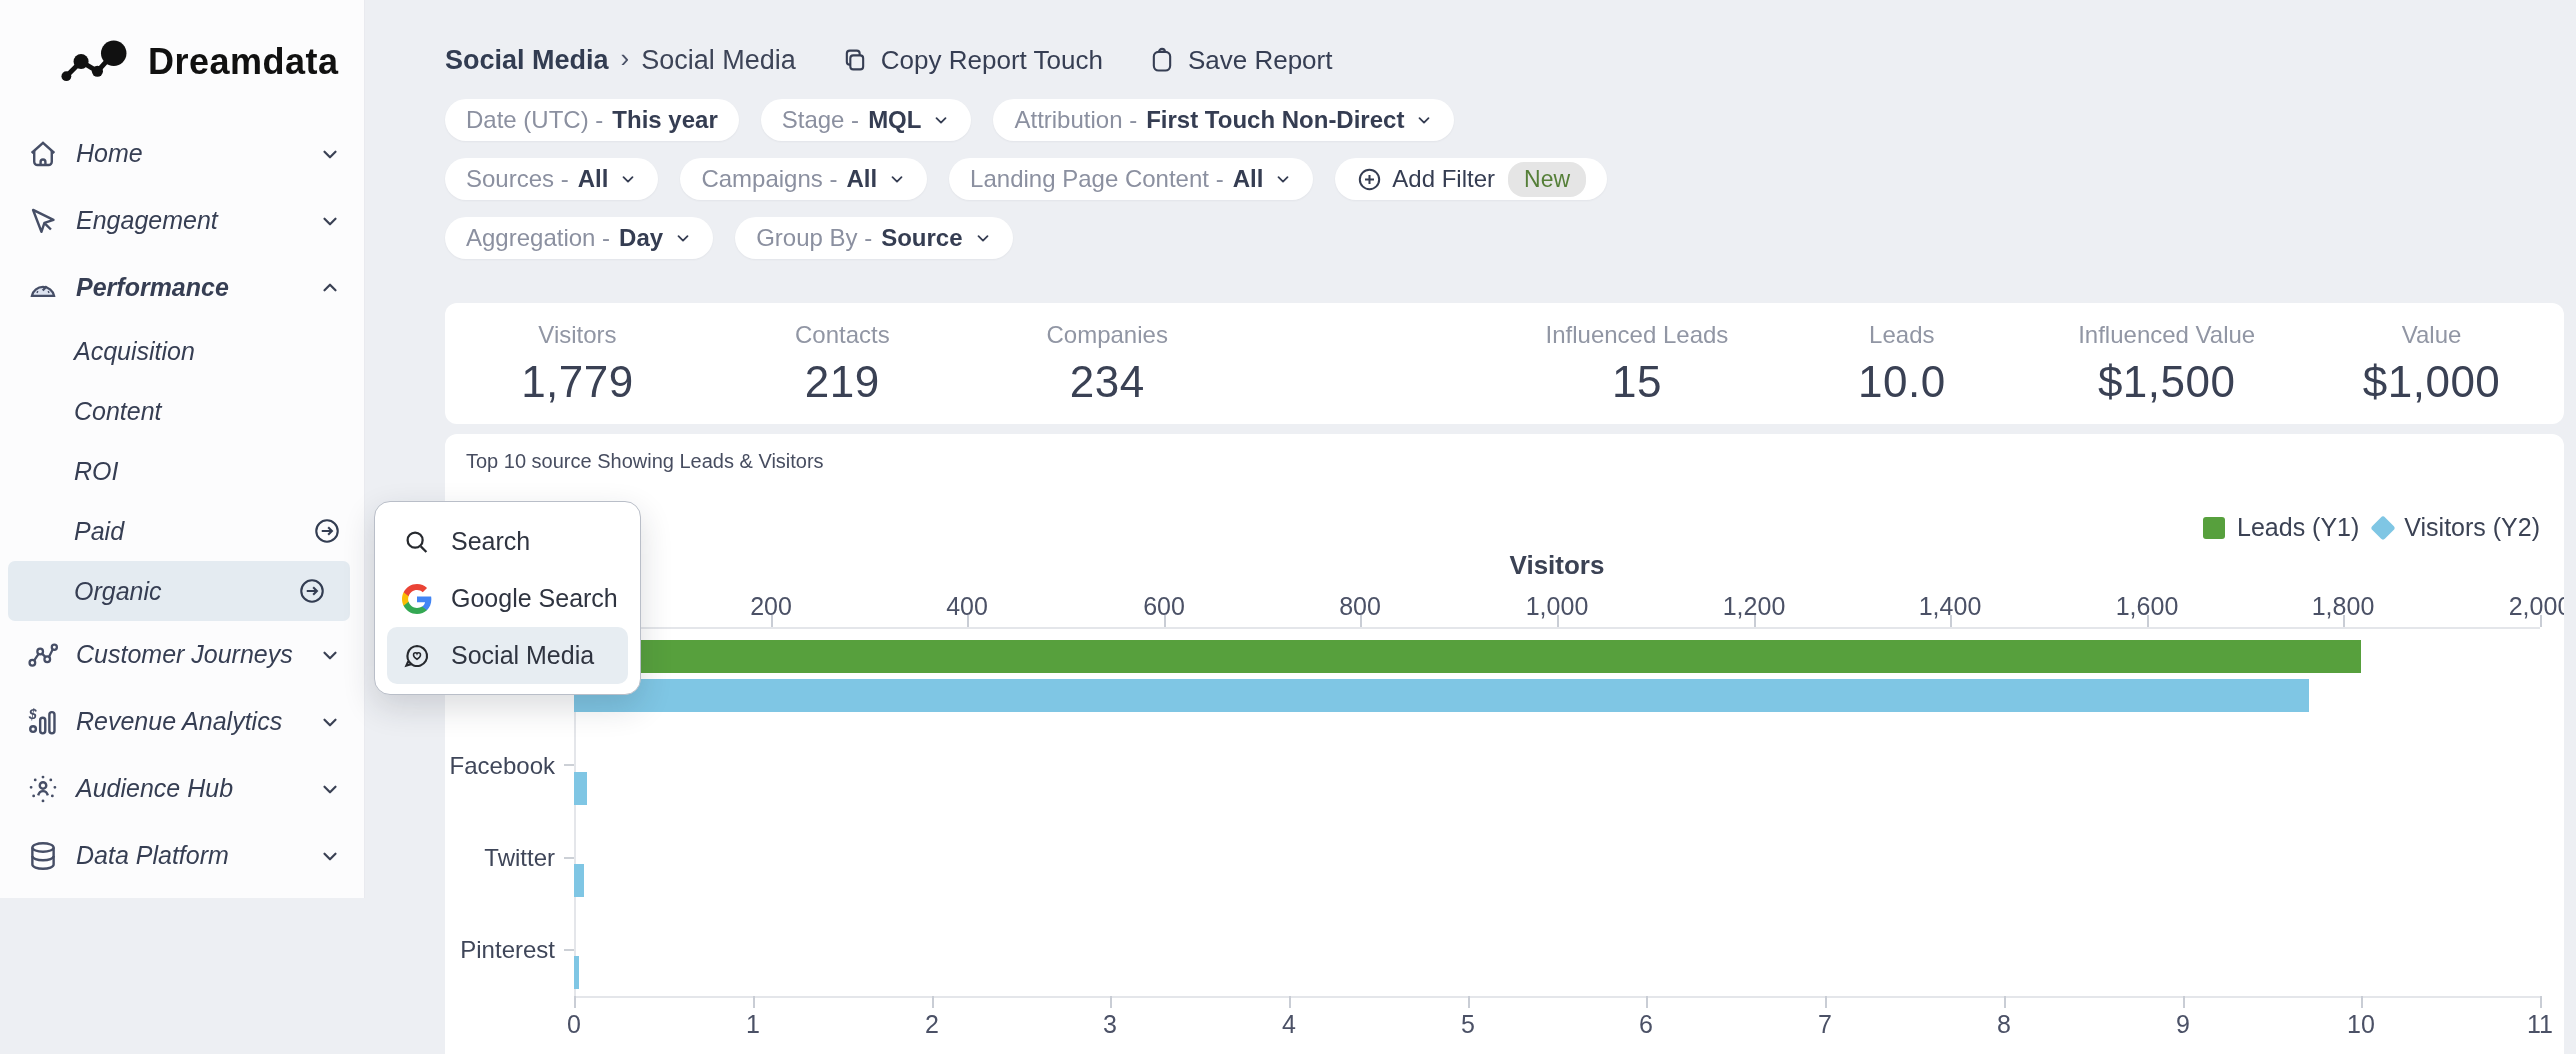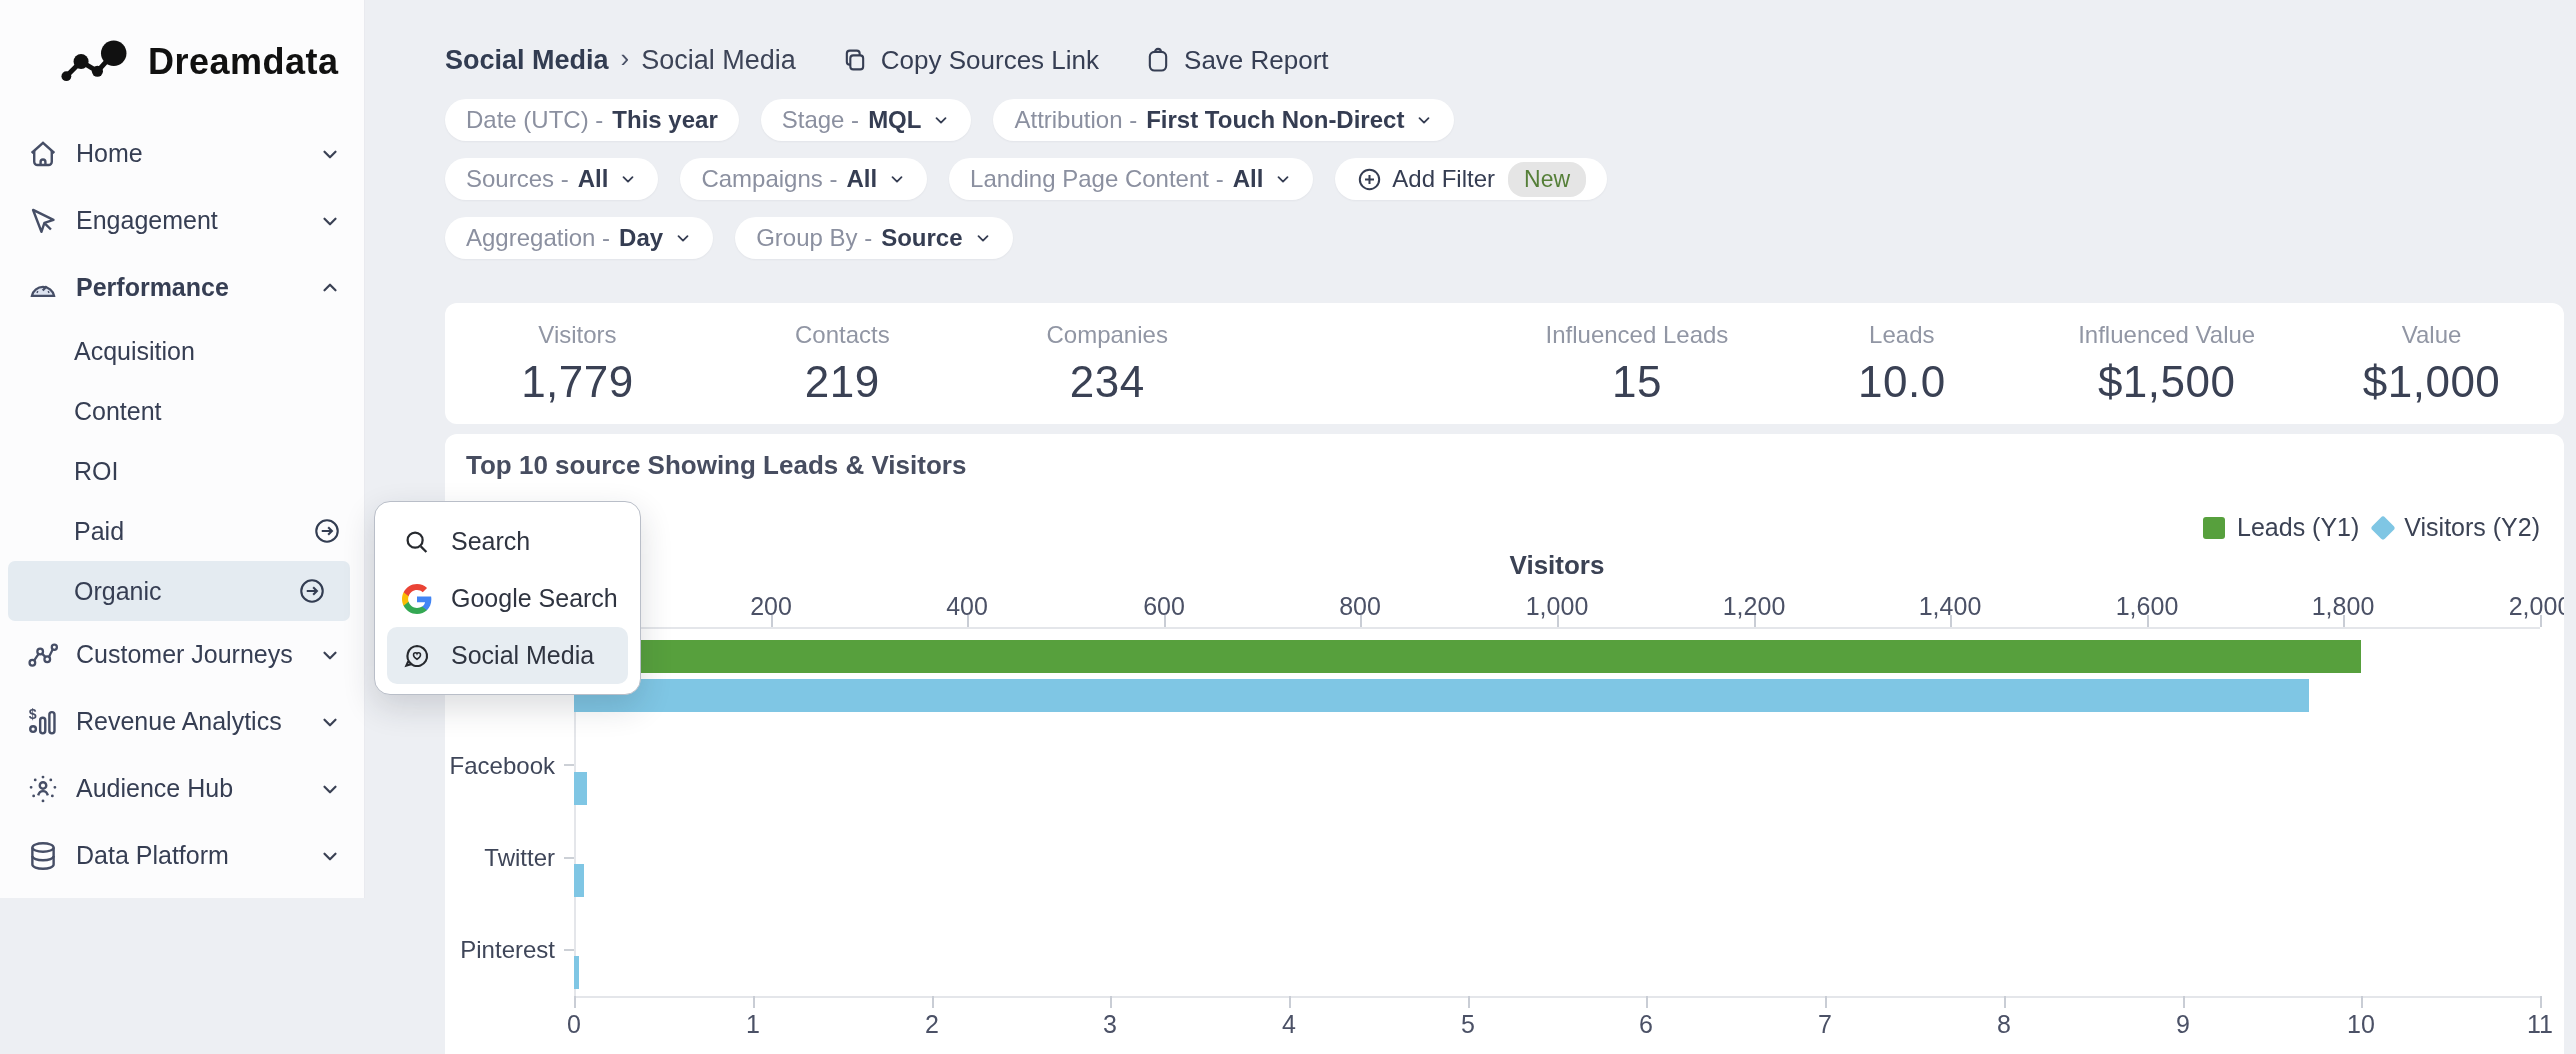--- a/index.html
+++ b/index.html
@@ -14,21 +14,21 @@
   .sidebar {
     position:absolute; left:0; top:0; width:365px; height:898px;
     background:#fcfcfd; border-right:1px solid #e9eaef;
   }
   .logo { position:absolute; left:51px; top:37px; display:flex; align-items:center; gap:14px; }
   .logo svg { width:83px; height:49px; }
   .logo .brand { font-size:36px; font-weight:600; color:#111; letter-spacing:0.5px; }
   .nav { position:absolute; left:0; top:120px; width:365px; }
   .nav-item {
     position:relative; display:flex; align-items:center;
-    height:67px; padding:0 24px 0 26px; cursor:pointer;
+    height:67px; padding:0 24px 0 26px; cursor:pointer;font-style:italic;
   }
   .nav-item.sub { height:60px; padding-left:74px; }
   .nav-item .nicon { width:34px; height:34px; margin-right:16px; color:#464e66; flex:0 0 auto; }
   .nav-item .nicon svg { width:34px; height:34px; }
   .nav-item .nlabel { font-size:25px; color:#363e53; font-weight:400; }
   .nav-item.bold .nlabel { font-weight:700; }
   .nav-item .spacer { flex:1; }
   .nav-item .chev { width:22px; height:22px; color:#3a4154; }
   .nav-item .gocirc { width:28px; height:28px; color:#333d52; }
   .nav-item.selected {
@@ -69,21 +69,21 @@
     background:#fff; border-radius:12px; display:flex; align-items:center;
   }
   .metric { flex:1; text-align:center; }
   .metric .mlabel { font-size:24px; color:#9196a4; margin-bottom:8px; }
   .metric .mvalue { font-size:44px; font-weight:500; color:#3a4154; letter-spacing:0.5px; }
 
   .chart-card {
     position:absolute; left:445px; top:434px; width:2119px; height:621px;
     background:#fff; border-radius:12px 12px 0 0;
   }
-  .chart-title { position:absolute; left:21px; top:16px; font-size:26px; color:#474d60; font-weight:700; }
+  .chart-title { position:absolute; left:21px; top:16px; font-size:20px; color:#474d60; font-weight:400; }
   .legend { position:absolute; right:24px; top:79px; display:flex; align-items:center; gap:15px; }
   .legend .lg-item { display:flex; align-items:center; gap:12px; }
   .legend .sq { width:22px; height:22px; border-radius:3px; }
   .legend .dia { width:18px; height:18px; transform:rotate(45deg); border-radius:3px; }
   .legend .lg-label { font-size:25px; color:#3b4254; }
   .axis-title { position:absolute; left:129px; top:116px; width:1966px; text-align:center;
                 font-size:26px; font-weight:700; color:#3b4254; }
   .tick-label-top { position:absolute; top:158px; transform:translateX(-50%);
                     font-size:25px; color:#4b5166; }
   .tick-label-bottom { position:absolute; top:576px; transform:translateX(-50%);
@@ -252,21 +252,21 @@
     <div class="breadcrumb">
       <span class="crumb-root">Social Media</span>
       <span class="crumb-sep">›</span>
       <span class="crumb-page">Social Media</span>
     </div>
     <div class="top-action">
       <svg viewBox="0 0 24 24" fill="none" stroke="currentColor" stroke-width="1.8">
         <rect x="8" y="8" width="11" height="12" rx="2.5"></rect>
         <path d="M16 8V6.5A2.5 2.5 0 0 0 13.5 4H7.5A2.5 2.5 0 0 0 5 6.5v7A2.5 2.5 0 0 0 7.5 16H8"></path>
       </svg>
-      <span>Copy Sources Link</span>
+      <span>Copy Report Touch</span>
     </div>
     <div class="top-action">
       <svg viewBox="0 0 24 24" fill="none" stroke="currentColor" stroke-width="1.8">
         <rect x="5" y="5" width="14" height="16" rx="4"></rect>
         <path d="M9.5 5a2.5 2.5 0 0 1 5 0"></path>
       </svg>
       <span>Save Report</span>
     </div>
   </header>
 

